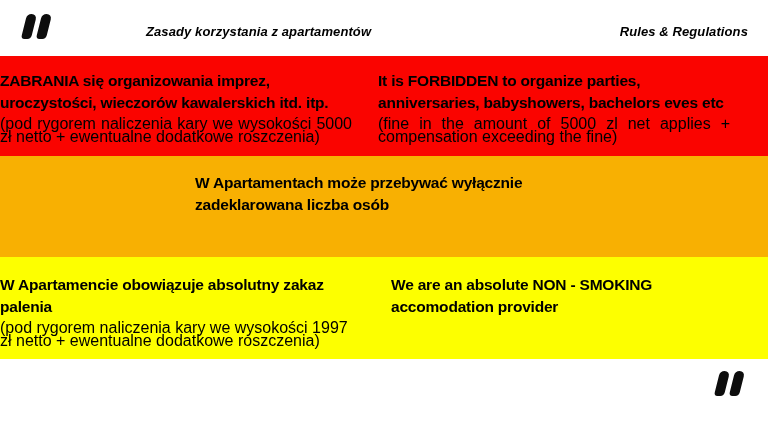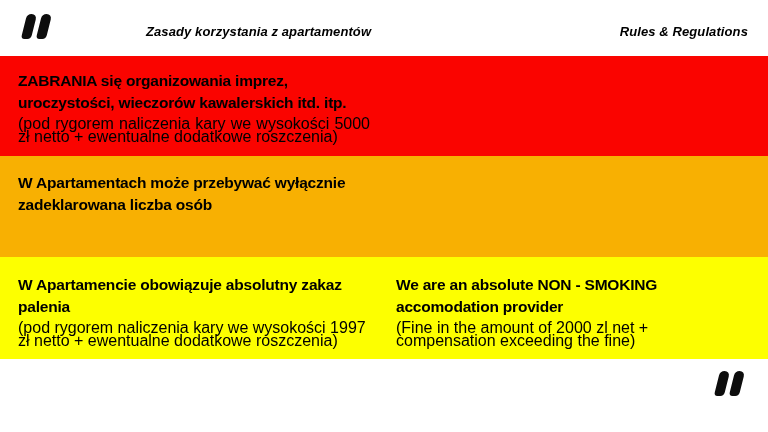--- a/index.html
+++ b/index.html
@@ -44,25 +44,24 @@
     letter-spacing: 0.1px;
     white-space: nowrap;
   }
   .title-pl { left: 146px; }
   .title-en { right: 20px; }
 
   
   .band {
     display: flex;
     box-sizing: border-box;
-    padding-left: 18px;
   }
   .band-red    { height: 100px; }
   .band-amber  { height: 101px; }
-  .band-yellow { height: 102px; }
+  .band-yellow { height: 102px; gap: 13px; }
 
   .col {
     box-sizing: border-box;
     width: 356px;
   }
   .col-l { margin-right: 22px; }
   .col-r { width: 358px; }
 
   .band-red    .col       { padding-top: 14px; }
   .band-amber  .col-l     { padding-top: 16px; }
@@ -105,39 +104,43 @@
     <div class="title title-pl">Zasady korzystania z apartamentów</div>
     <div class="title title-en">Rules &amp; Regulations</div>
   </div>
 
   <div class="band band-red" style="background: rgb(250, 4, 0);">
     <div class="col col-l">
       <div class="rule-heading">ZABRANIA się organizowania imprez,
 uroczystości, wieczorów kawalerskich itd. itp.</div>
       <div class="rule-note note-justify">(pod rygorem naliczenia kary we wysokości 5000 zł netto + ewentualne dodatkowe roszczenia)</div>
     </div>
+    <div class="col col-r">
+      <div class="rule-heading">It is FORBIDDEN to organize parties,
+anniversaries, babyshowers, bachelors eves etc</div>
+      <div class="rule-note note-justify">(fine in the amount of 5000 zl net applies + compensation exceeding the fine)</div>
+    </div>
   </div>
 
-  <div class="band band-amber" style="background: rgb(248, 176, 2);">
+  <div class="band band-amber" style="background: rgb(248, 176, 2); justify-content: center;">
     <div class="col col-l">
       <div class="rule-heading">W Apartamentach może przebywać wyłącznie
 zadeklarowana liczba osób</div>
     </div>
   </div>
 
   <div class="band band-yellow" style="background: rgb(253, 255, 0);">
     <div class="col col-l">
       <div class="rule-heading">W Apartamencie obowiązuje absolutny zakaz
 palenia</div>
       <div class="rule-note">(pod rygorem naliczenia kary we wysokości 1997 zł netto + ewentualne dodatkowe roszczenia)</div>
     </div>
     <div class="col col-r">
       <div class="rule-heading">We are an absolute NON - SMOKING
 accomodation provider</div>
-      <div class="rule-note">(Fine in the amount of 2000 zl net + compensation exceeding the fine)</div>
     </div>
   </div>
 
   <div class="footer">
     <div class="quote quote-close">
       <div class="qmark"></div>
       <div class="qmark"></div>
     </div>
   </div>
 

